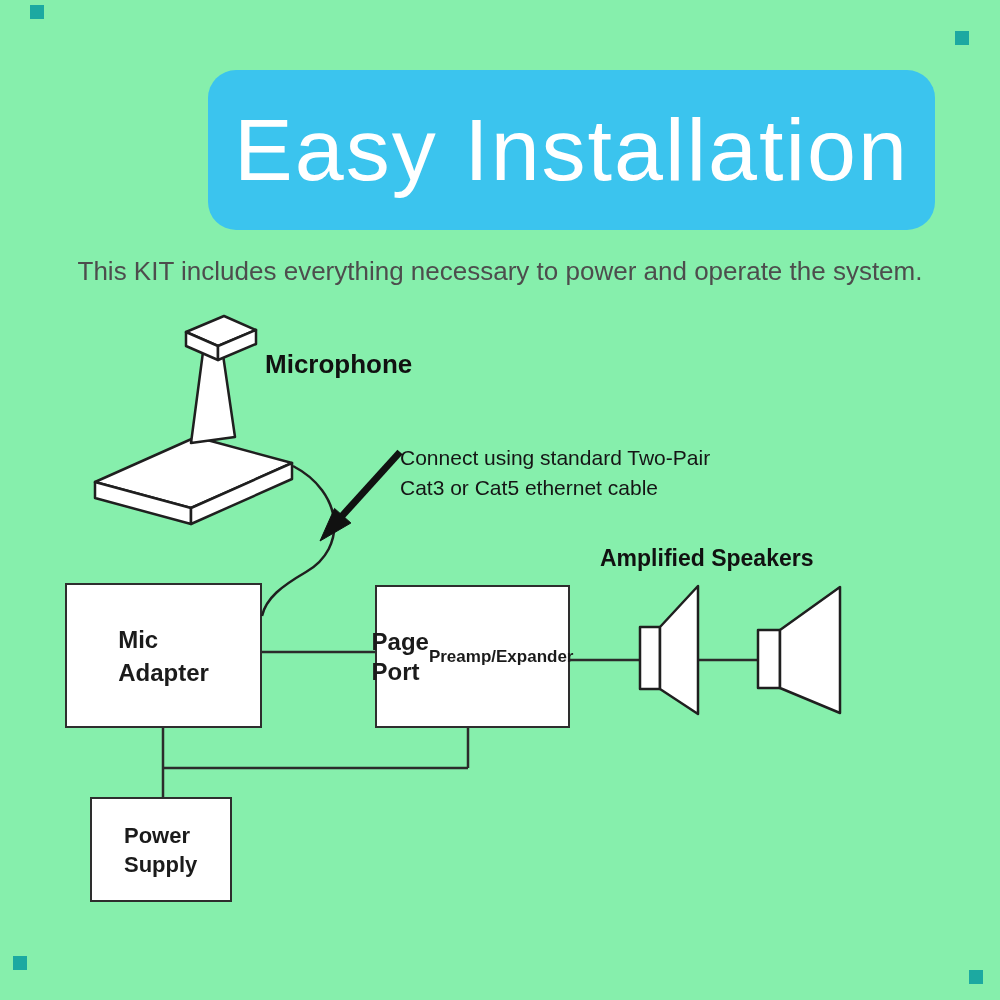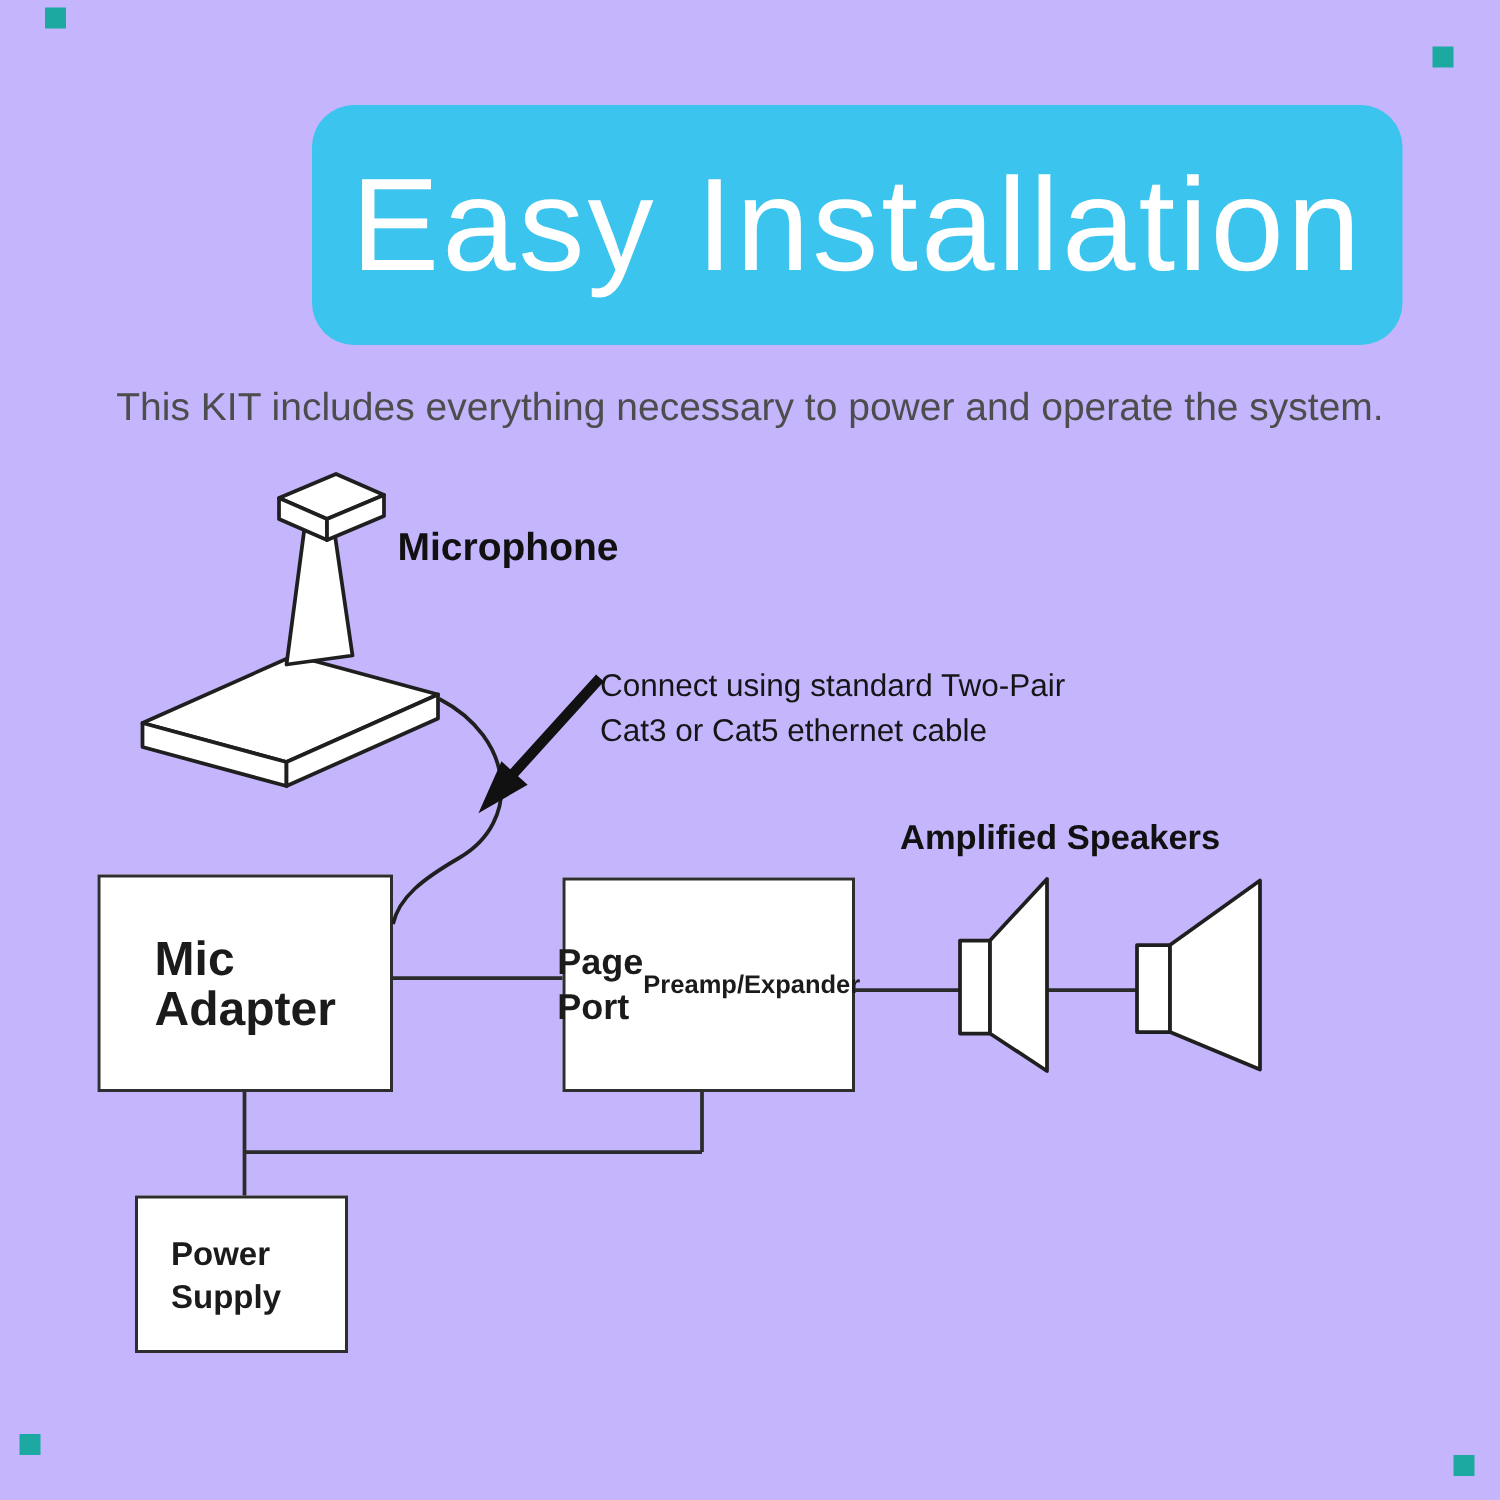--- a/index.html
+++ b/index.html
@@ -1,17 +1,17 @@
 <!DOCTYPE html>
 <html><head>
 <meta charset="utf-8">
 <style>
   html,body{margin:0;padding:0;background:#ffffff;}
   .stage{
-    position:relative;width:1000px;height:1000px;background:#c4b5fd;
+    position:relative;width:1000px;height:1000px;background:#86efac;
     font-family:"Liberation Sans",sans-serif;overflow:hidden;
   }
   
   .marker{position:absolute;width:14px;height:14px;background:#1ca9a1;}
   .marker.tl{left:30px;top:5px;}
   .marker.tr{left:955px;top:31px;}
   .marker.bl{left:13px;top:956px;}
   .marker.br{left:969px;top:970px;}
 
   
@@ -31,26 +31,26 @@
   .note{
     position:absolute;right:70px;top:297px;font-size:17px;font-style:italic;color:#2f2f2f;
   }
 
   
   .box{
     position:absolute;border:2px solid #2e2e2e;background:#ffffff;box-sizing:border-box;
     display:flex;align-items:center;justify-content:center;
     font-weight:bold;color:#1b1b1b;
   }
-  .mic-adapter{left:65px;top:583px;width:197px;height:145px;font-size:32px;}
+  .mic-adapter{left:65px;top:583px;width:197px;height:145px;font-size:24px;}
   .mic-adapter .lines{text-align:left;line-height:33px;}
   .page-port{left:375px;top:585px;width:195px;height:143px;flex-direction:row;}
   .pp-title{font-size:24px;line-height:30px;}
   .pp-sub{font-size:17px;line-height:24px;}
-  .power-supply{left:90px;top:797px;width:142px;height:105px;font-size:22px;justify-content:flex-start;padding-left:22px;}
+  .power-supply{left:90px;top:797px;width:142px;height:105px;font-size:22px;justify-content:flex-start;padding-left:32px;}
   .power-supply .lines{text-align:left;line-height:29px;}
 
   
   .label{position:absolute;font-weight:bold;color:#111111;white-space:nowrap;}
   .mic-label{left:265px;top:349px;font-size:26px;text-align:center;}
   .speakers-label{left:600px;top:545px;font-size:23px;}
   .cable-note{
     position:absolute;left:400px;top:443px;font-size:21px;color:#151515;
     line-height:30px;font-weight:normal;white-space:nowrap;
   }

